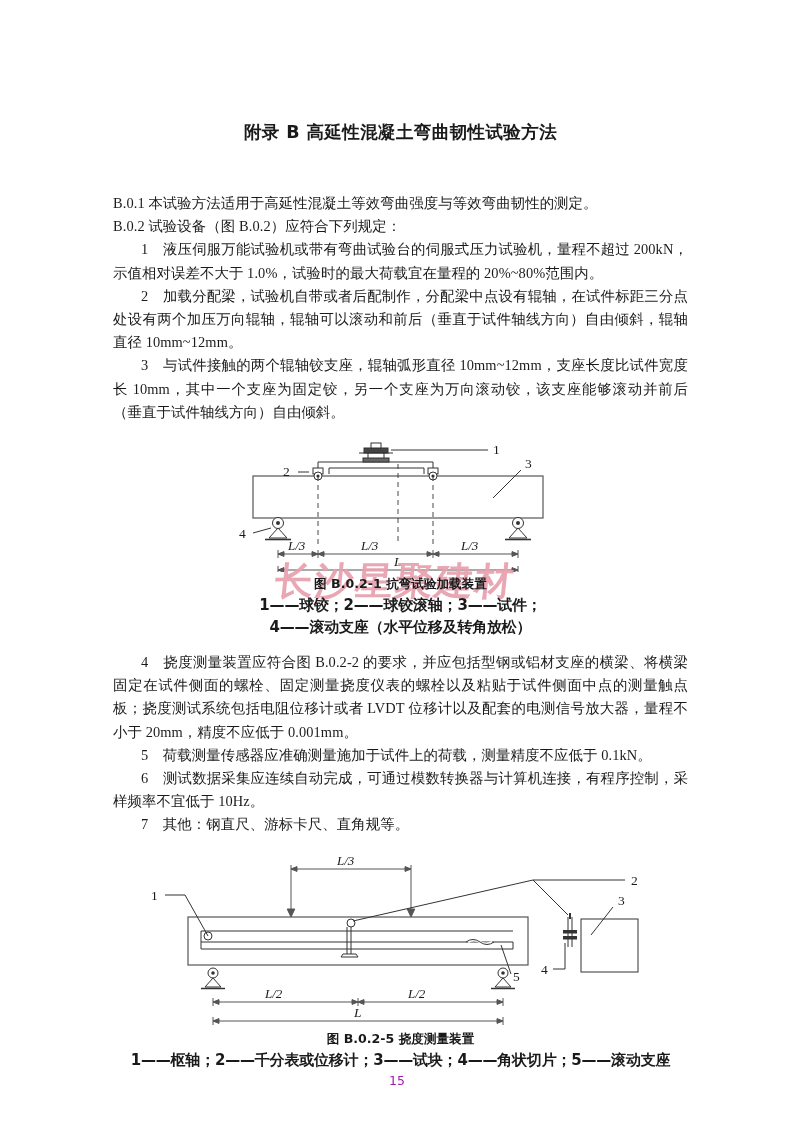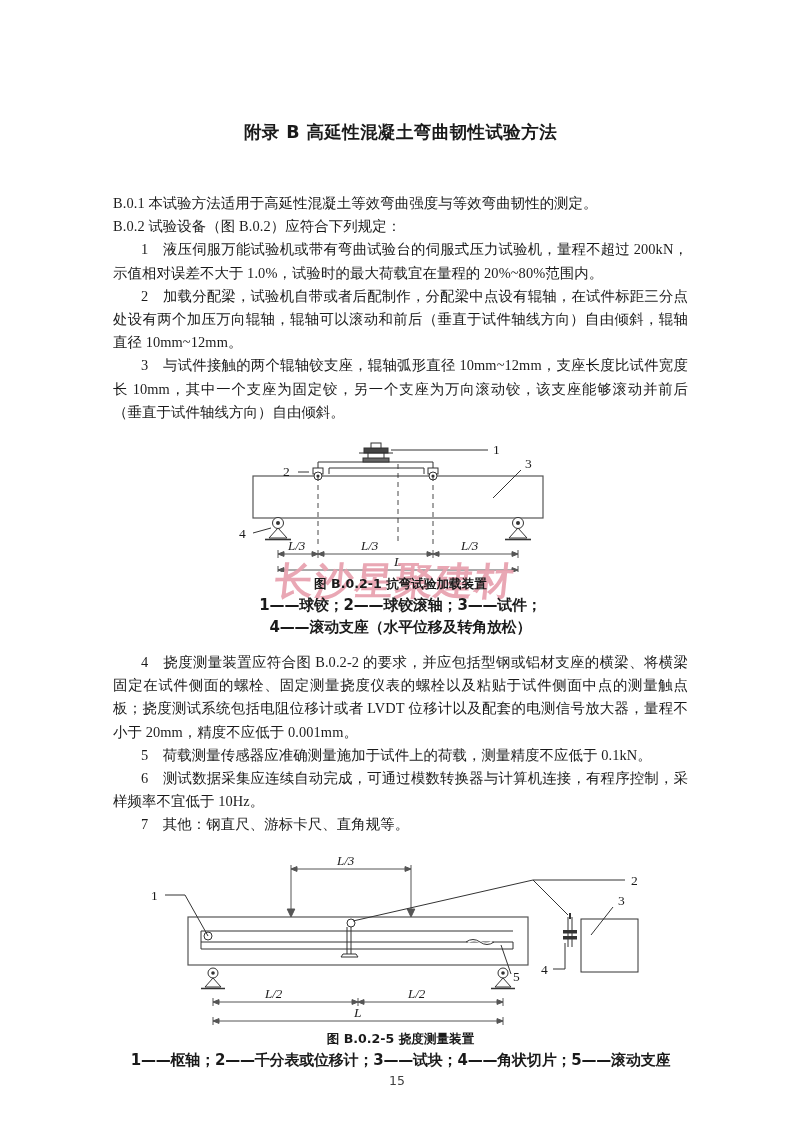--- a/index.html
+++ b/index.html
@@ -80,21 +80,21 @@
     transform: skewX(-6deg);
   }
   .page-number {
     position: absolute;
     bottom: 35px;
     left: 0;
     width: 794px;
     text-align: center;
     font-family: "DejaVu Sans", "Liberation Sans", sans-serif;
     font-size: 12.5px;
-    color: #404040;
+    color: #a21caf;
   }
   svg text {
     font-family: "Liberation Serif", "DejaVu Serif", serif;
   }
 </style>
 </head>
 <body>
 
 <div class="page">
 

